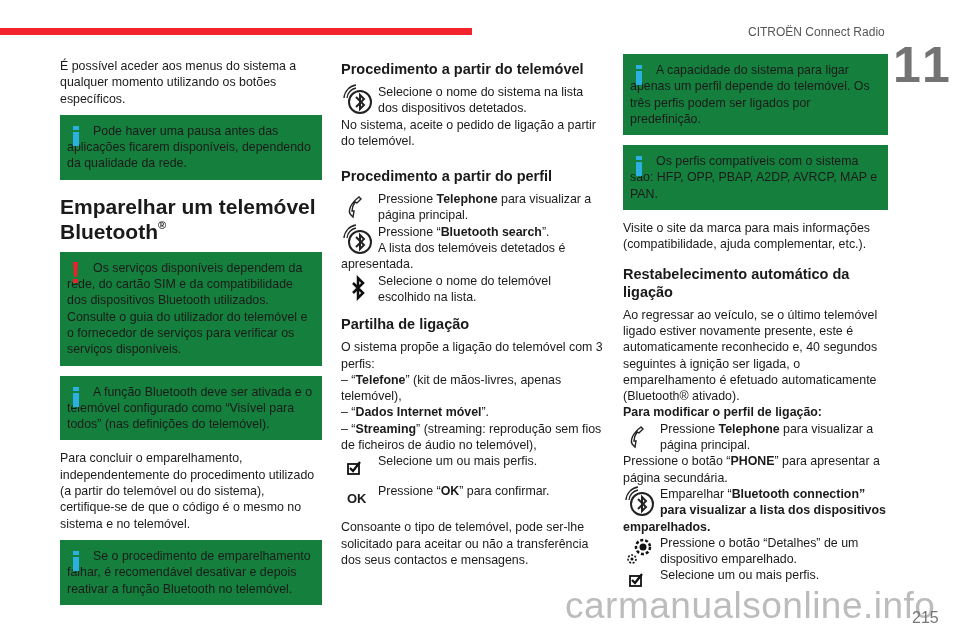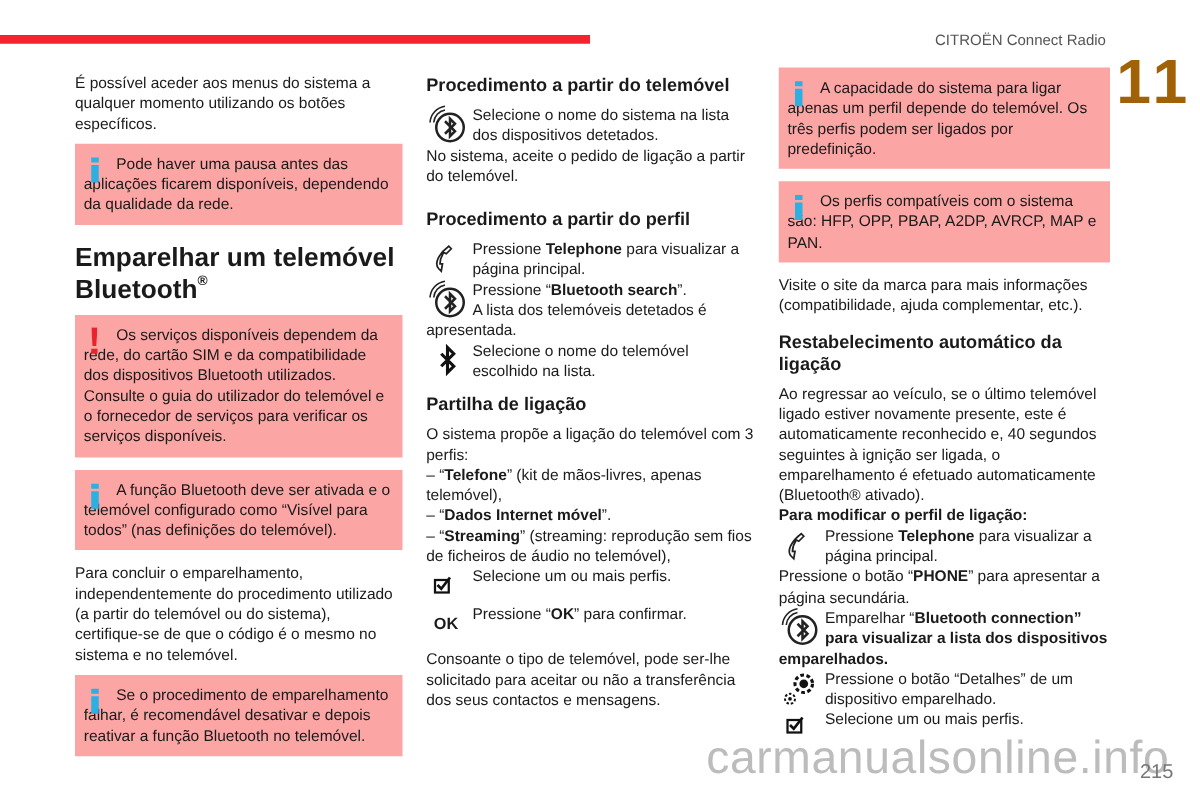--- a/index.html
+++ b/index.html
@@ -4,28 +4,28 @@
 <style>
   html, body { margin:0; padding:0; }
   body {
     width:960px; height:640px; position:relative; overflow:hidden;
     background:#ffffff; color:#1a1a1a;
     font-family:"Liberation Sans", "DejaVu Sans", sans-serif;
     font-size:12.4px; line-height:16.3px;
   }
   .topbar { position:absolute; left:0; top:28px; width:472px; height:7px; background:#f4242f; }
   .header-title { position:absolute; left:748px; top:24px; font-size:12px; color:#555; }
-  .chapter { position:absolute; left:893px; top:40px; font-size:50px; font-weight:bold; color:#a16207; letter-spacing:4px; line-height:50px; font-family:"Liberation Sans", sans-serif; }
+  .chapter { position:absolute; left:893px; top:40px; font-size:50px; font-weight:bold; color:#737373; letter-spacing:4px; line-height:50px; font-family:"Liberation Sans", sans-serif; }
   .col { position:absolute; top:58px; }
   .col1 { left:60px; width:262px; }
   .col2 { left:341px; width:265px; }
   .col3 { left:623px; width:265px; }
   p { margin:0 0 8px 0; }
   .box {
-    background:#fca5a5; padding:8px 8px 8px 7px; margin:8px 0 10px 0; position:relative;
+    background:#15803d; padding:8px 8px 8px 7px; margin:8px 0 10px 0; position:relative;
   }
   .box .lead { display:inline-block; width:26px; height:14px; vertical-align:top; position:relative; }
   .ico-info { position:absolute; left:6px; top:3px; width:6px; height:20px; }
   .ico-info .dot { position:absolute; left:0; top:0; width:6px; height:4px; background:#2bb0e1; }
   .ico-info .bar { position:absolute; left:0; top:6px; width:6px; height:14px; background:#2bb0e1; }
   .ico-warn { position:absolute; left:5px; top:2px; width:8px; height:22px; }
   .ico-warn .bar { position:absolute; left:1px; top:0; width:5px; height:15px; background:#e8232d; clip-path:polygon(0 0,100% 0,80% 100%,20% 100%); }
   .ico-warn .dot { position:absolute; left:1px; top:17px; width:5px; height:4px; background:#e8232d; }
   h1 { font-size:21px; line-height:25px; font-weight:bold; margin:14px 0 8px 0; color:#1a1a1a; }
   h1 sup { font-size:11px; vertical-align:top; line-height:12px; }

